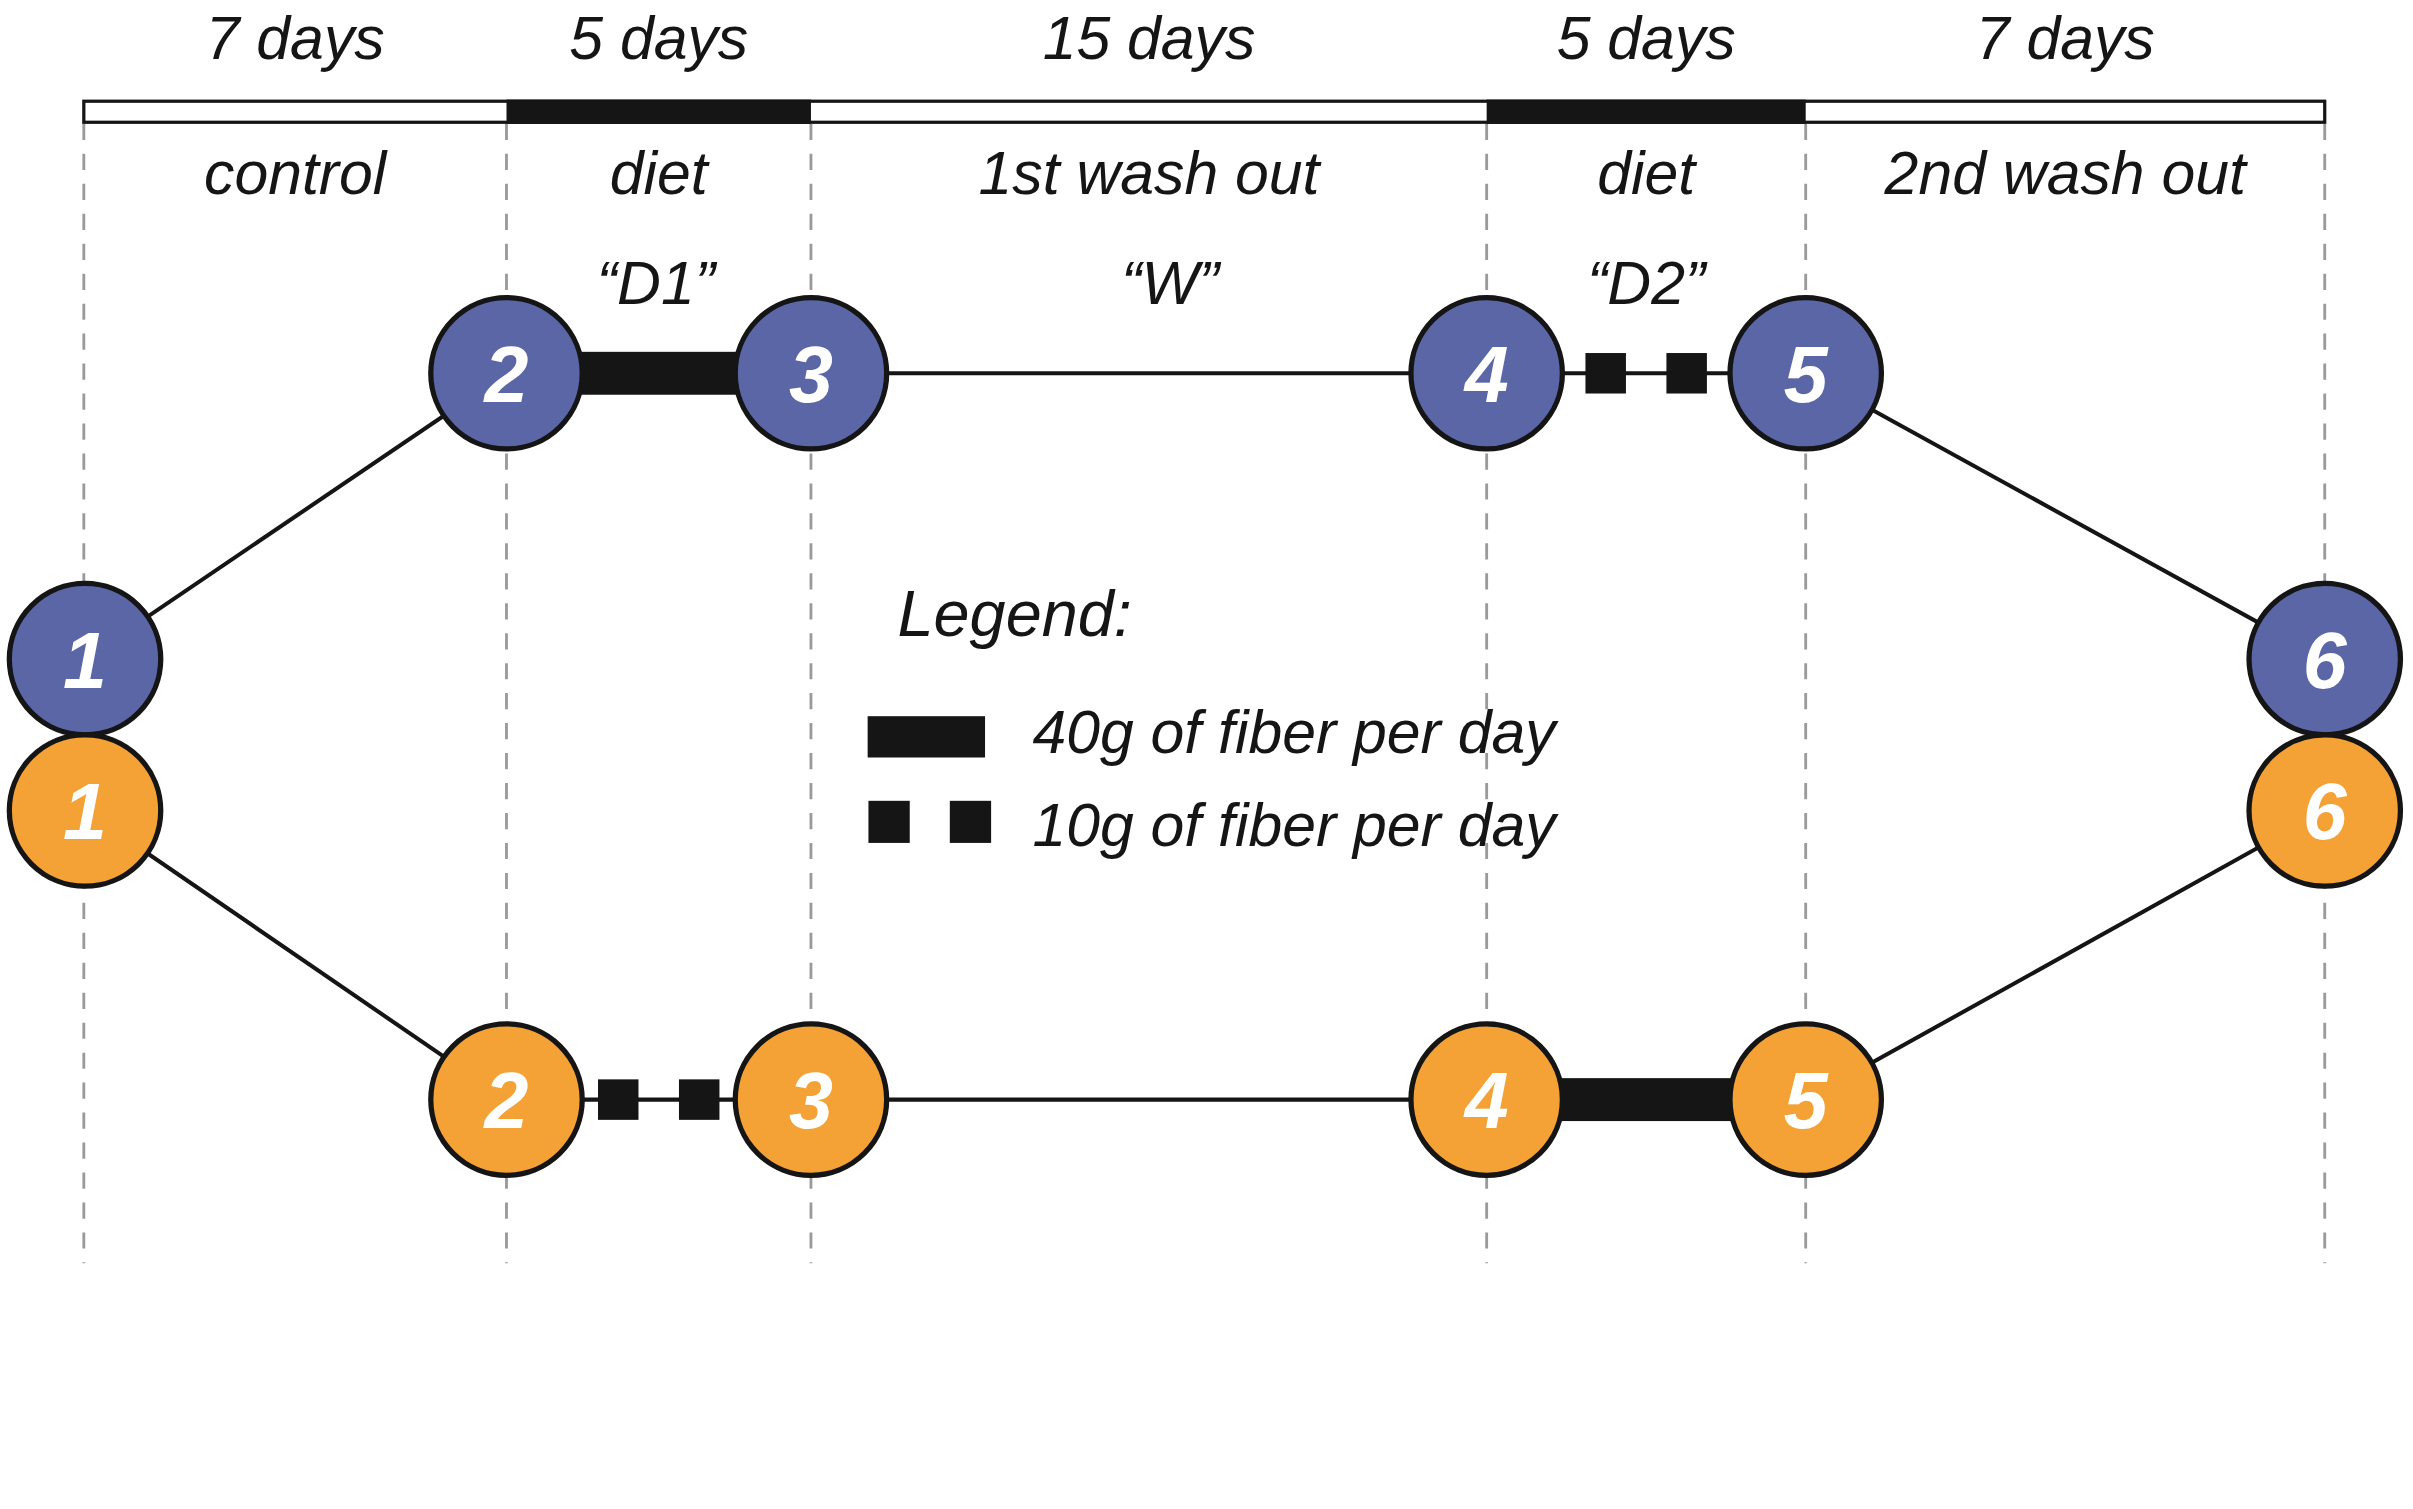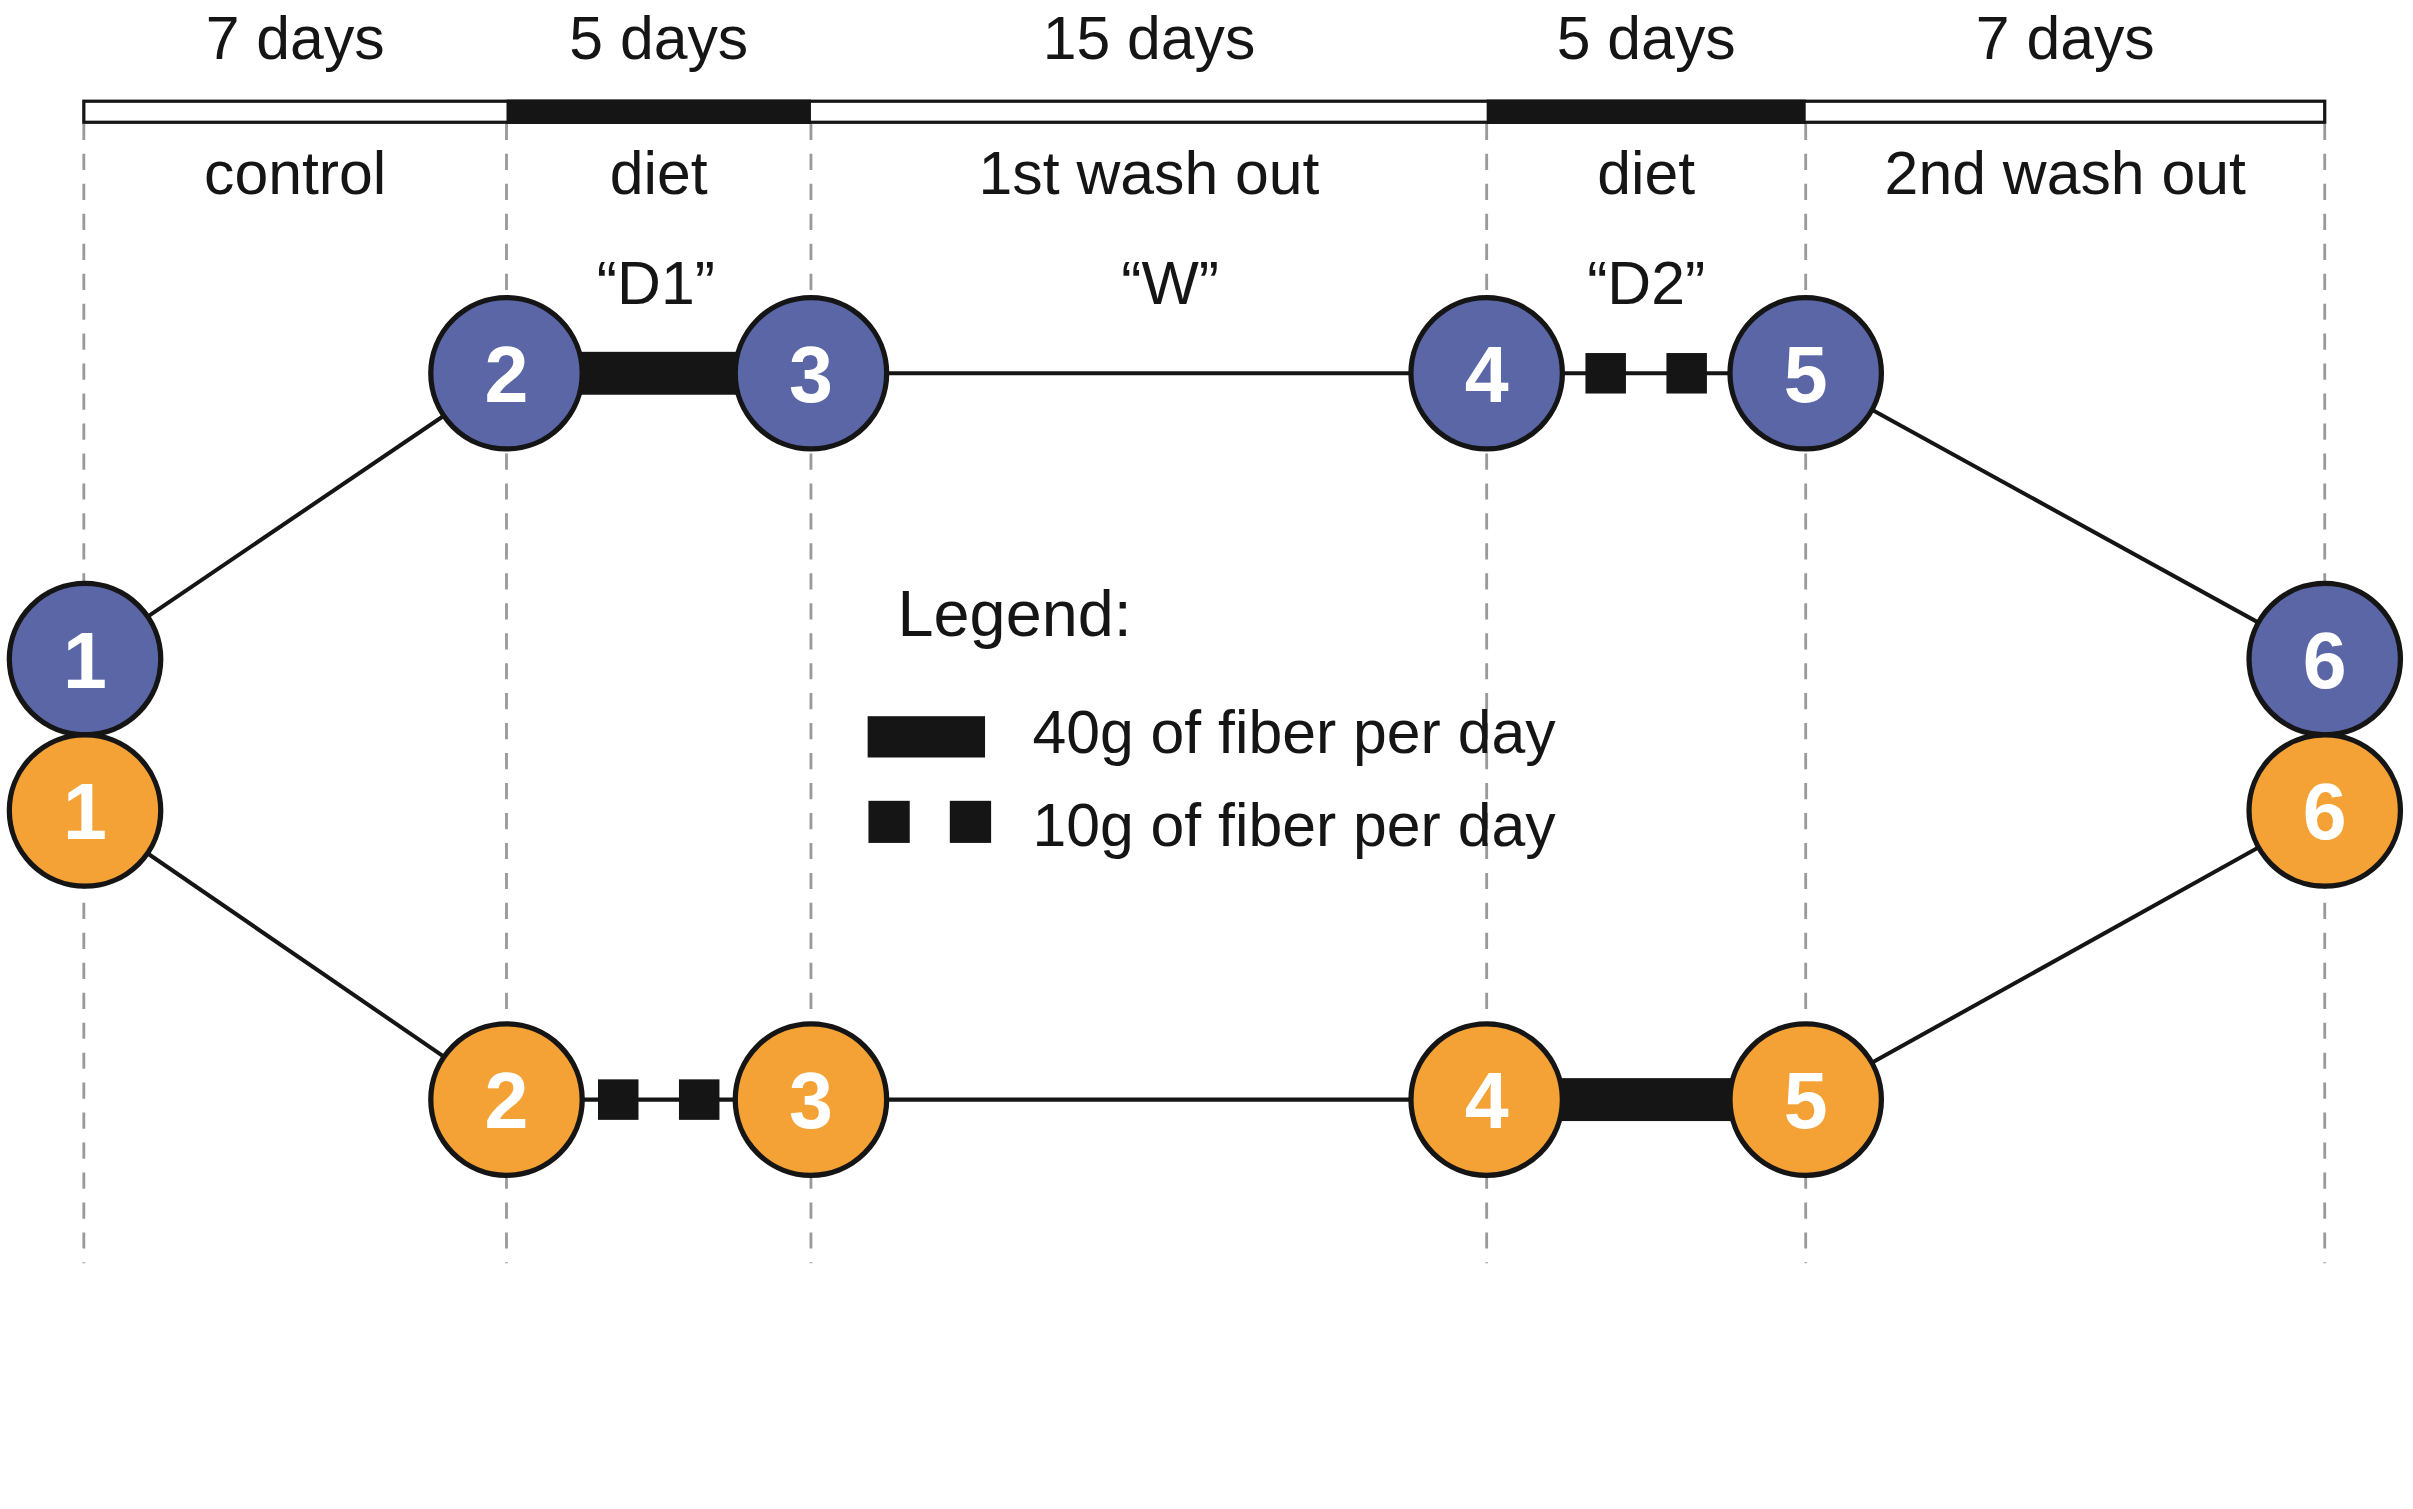--- a/index.html
+++ b/index.html
@@ -3,21 +3,21 @@
 <meta charset="utf-8">
 <style>
   :root{
     --arm_top:#5A66A6;
     --arm_bottom:#F4A136;
     --ink:#151515;
     --dash:#9A9A9A;
     --paper:#FFFFFF;
   }
   html,body{margin:0;padding:0;background:var(--paper);}
-  .stage{width:100%;background:var(--paper);}
+  .stage{width:100%;background:var(--paper);font-style:italic;}
   svg{display:block;width:100%;height:auto;}
   .t{font-family:"Liberation Sans", sans-serif;fill:var(--ink);}
   .t-duration{font-size:150px;}
   .t-phase{font-size:150px;}
   .t-cond{font-size:150px;}
   .t-legend-title{font-size:160px;}
   .t-legend-item{font-size:150px;}
   .num{font-family:"Liberation Sans", sans-serif;font-weight:bold;font-size:195px;fill:#FFFFFF;}
   .mid{text-anchor:middle;}
   .thin{stroke:var(--ink);stroke-width:10;fill:none;}

